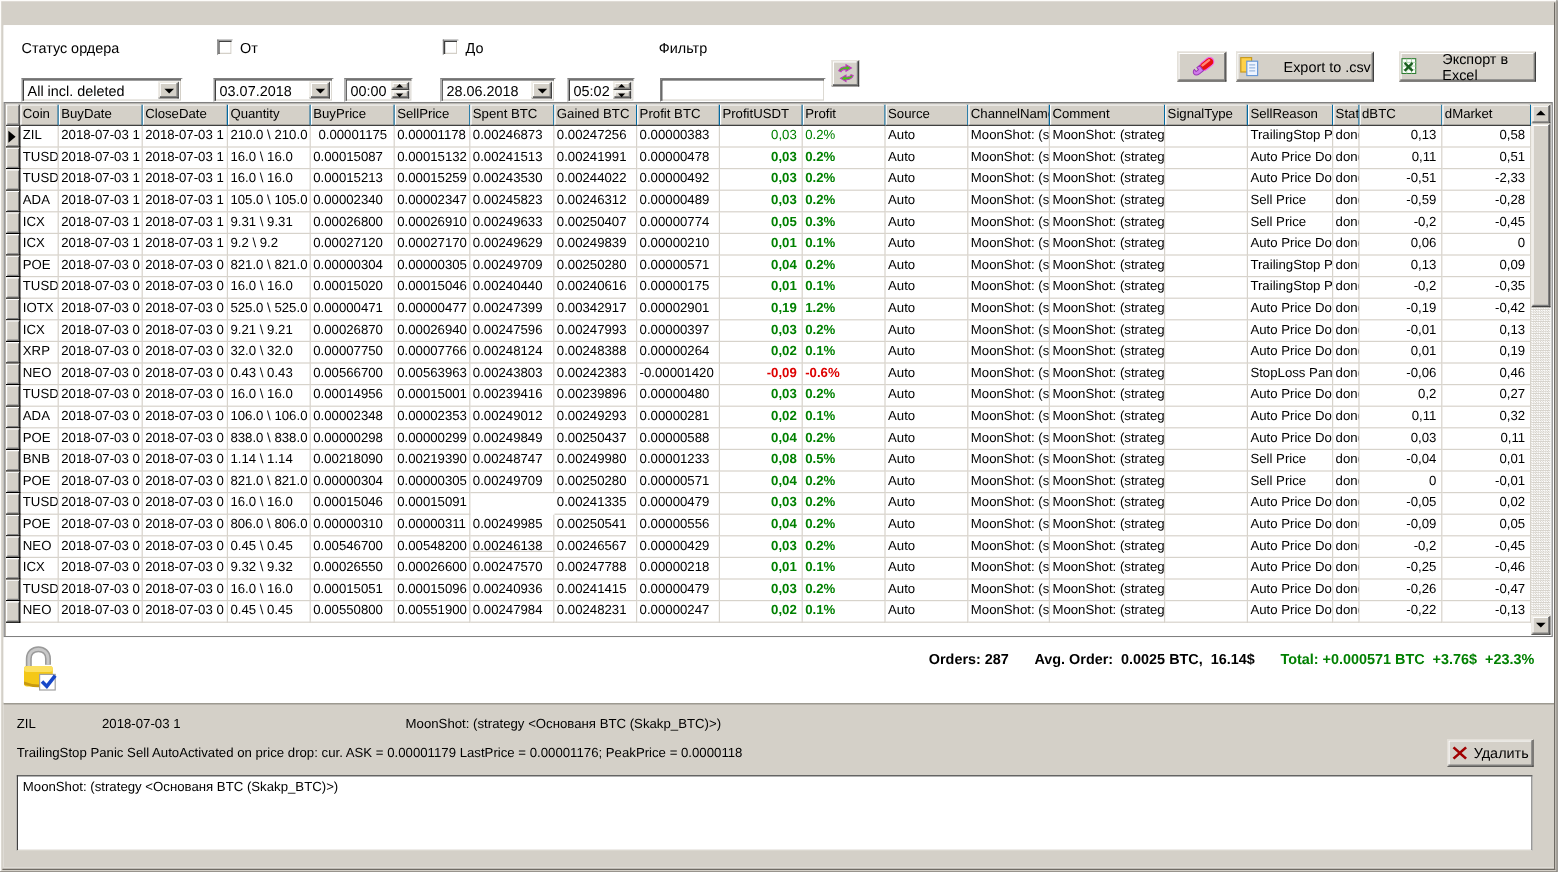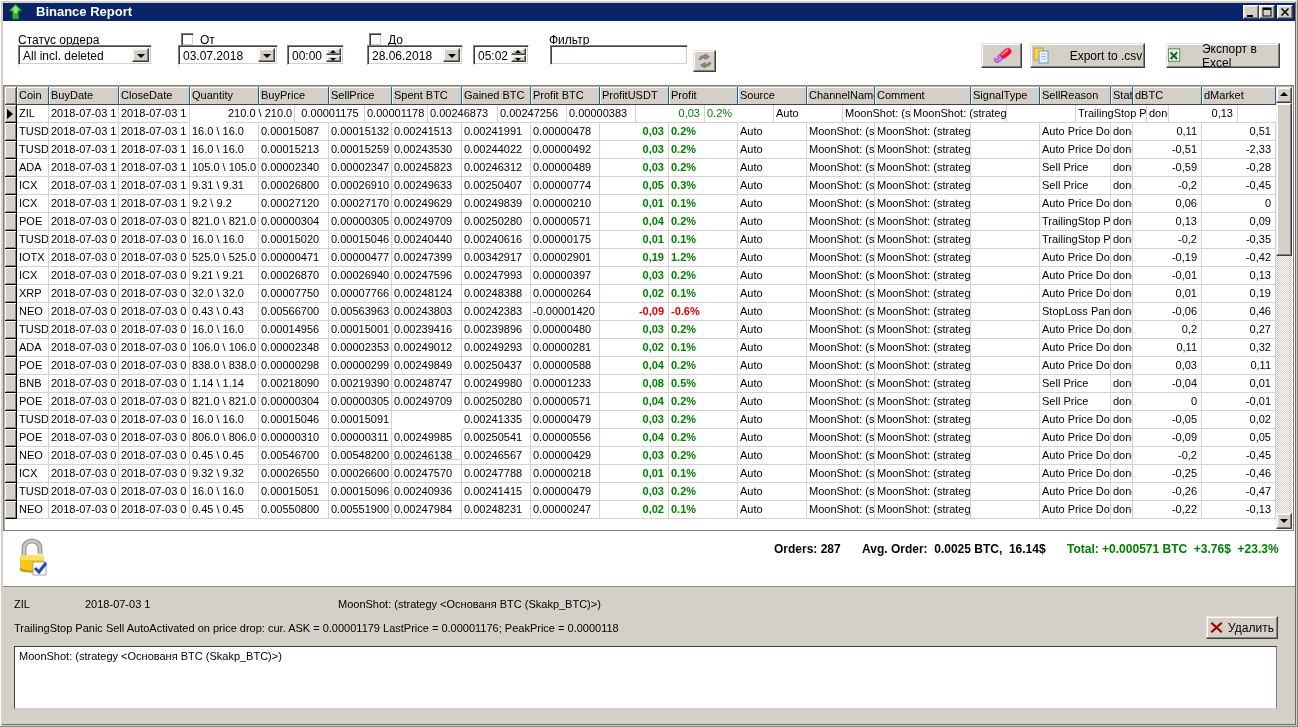--- a/index.html
+++ b/index.html
@@ -18,21 +18,21 @@
     border:1px solid;border-color:#fff #404040 #404040 #fff;
     box-shadow:inset -1px -1px 0 #808080, inset 1px 1px 0 #ece9e2;}
   .winbtn svg{position:absolute;left:0;top:0;}
   
   .client{position:absolute;left:3px;top:21px;width:1292px;height:702px;background:#fff;}
   .toolbar{position:absolute;left:0;top:0;width:1292px;height:64px;background:#fff;}
   .lbl{position:absolute;top:12px;height:14px;font-size:12px;color:#000;white-space:pre;}
   .checkbox{position:absolute;top:12px;width:13px;height:13px;background:#fff;
     border:1px solid;border-color:#808080 #fff #fff #808080;
     box-shadow:inset 1px 1px 0 #404040, inset -1px -1px 0 #d4d0c8;}
-  .field{position:absolute;top:24px;height:20px;background:#fff;
+  .field{position:absolute;top:44px;height:20px;background:#fff;
     border:1px solid;border-color:#808080 #fff #fff #808080;
     box-shadow:inset 1px 1px 0 #404040, inset -1px -1px 0 #d4d0c8;
     font-size:12px;color:#000;}
   .field .txt{position:absolute;left:4px;top:3px;white-space:pre;}
   .drop-btn{position:absolute;right:2px;top:2px;bottom:2px;width:17px;background:#D4D0C8;
     border:1px solid;border-color:#f4f2ec #404040 #404040 #f4f2ec;
     box-shadow:inset -1px -1px 0 #808080, inset 1px 1px 0 #fff;}
   .drop-btn:after{content:"";position:absolute;left:4px;top:5px;border:4px solid transparent;border-top-color:#000;}
   .spin{position:absolute;right:2px;top:2px;bottom:2px;width:15px;}
   .spin .up,.spin .dn{position:absolute;left:0;width:15px;height:7px;background:#D4D0C8;
@@ -95,45 +95,20 @@
   .memo{position:absolute;left:11px;top:59px;width:1263px;height:63px;background:#fff;
     border:1px solid;border-color:#404040 #808080 #d4d0c8 #404040;}
   .memo .txt{position:absolute;left:4px;top:3px;font-size:11px;color:#000;white-space:pre;}
 </style>
 </head>
 <body>
 
 <div id="stage">
   <div class="frameline"></div>
 
-  <div class="titlebar">
-    <span class="title-icon">
-      <svg width="15" height="16" viewBox="0 0 15 16">
-        <path d="M7.5 0 L14 7 L10.5 7 L10.5 15 L4.5 15 L4.5 7 L1 7 Z" fill="#2fb52f" stroke="#187818" stroke-width="0.8"></path>
-        <path d="M7.5 1.5 L12 6.2 L9.3 6.2 L9.3 9 L5.7 9 L5.7 6.2 L3 6.2 Z" fill="#8ee878"></path>
-      </svg>
-    </span>
-    <span class="title-text">Binance Report</span>
-    <div class="winbtn" style="left:1240px;">
-      <svg width="14" height="12">
-          <rect x="3" y="9" width="6" height="2" fill="#000"></rect>
-        </svg>
-    </div>
-    <div class="winbtn" style="left:1256px;">
-      <svg width="14" height="12">
-          <rect x="3" y="2" width="8" height="8" fill="none" stroke="#000" stroke-width="1"></rect>
-          <rect x="3" y="2" width="8" height="2" fill="#000"></rect>
-        </svg>
-    </div>
-    <div class="winbtn" style="left:1274px;">
-      <svg width="14" height="12">
-          <path d="M3.5 2.5 L10.5 9.5 M10.5 2.5 L3.5 9.5" stroke="#000" stroke-width="1.6"></path>
-        </svg>
-    </div>
-  </div>
 
   <div class="client">
 
     <div class="toolbar">
       <span class="lbl" style="left:15px;">Статус ордера</span>
       <span class="checkbox" style="left:178px;"></span>
       <span class="lbl" style="left:197px;">От</span>
       <span class="checkbox" style="left:366px;"></span>
       <span class="lbl" style="left:385px;">До</span>
       <span class="lbl" style="left:546px;">Фильтр</span>
@@ -225,21 +200,21 @@
             <div class="hcell" style="width: 22px;">Stat</div>
             <div class="hcell" style="width: 69px;">dBTC</div>
             <div class="hcell" style="width: 74px;">dMarket</div>
           </div>
         <div id="grid-rows">
             <div class="row">
               <div class="cell ind" style="width: 12px;"><span class="row-arrow"></span></div>
               <div class="cell" style="width: 32px;">ZIL</div>
               <div class="cell" style="width: 70px;">2018-07-03 1</div>
               <div class="cell" style="width: 71px;">2018-07-03 1</div>
-              <div class="cell" style="width: 69px; margin-left: 36px;">210.0 \ 210.0</div>
+              <div class="cell" style="width: 69px;">210.0 \ 210.0</div>
               <div class="cell" style="width: 70px; text-align: center;">0.00001175</div>
               <div class="cell" style="width: 63px;">0.00001178</div>
               <div class="cell" style="width: 70px;">0.00246873</div>
               <div class="cell" style="width: 69px;">0.00247256</div>
               <div class="cell" style="width: 69px;">0.00000383</div>
               <div class="cell r plain-green" style="width: 69px;">0,03</div>
               <div class="cell plain-green" style="width: 69px;">0.2%</div>
               <div class="cell" style="width: 69px;">Auto</div>
               <div class="cell" style="width: 68px;">MoonShot: (strategy &lt;Основаня BTC (Skakp_BTC)&gt;)</div>
               <div class="cell" style="width: 96px;">MoonShot: (strategy &lt;Основаня BTC (Skakp_BTC)&gt;)</div>

